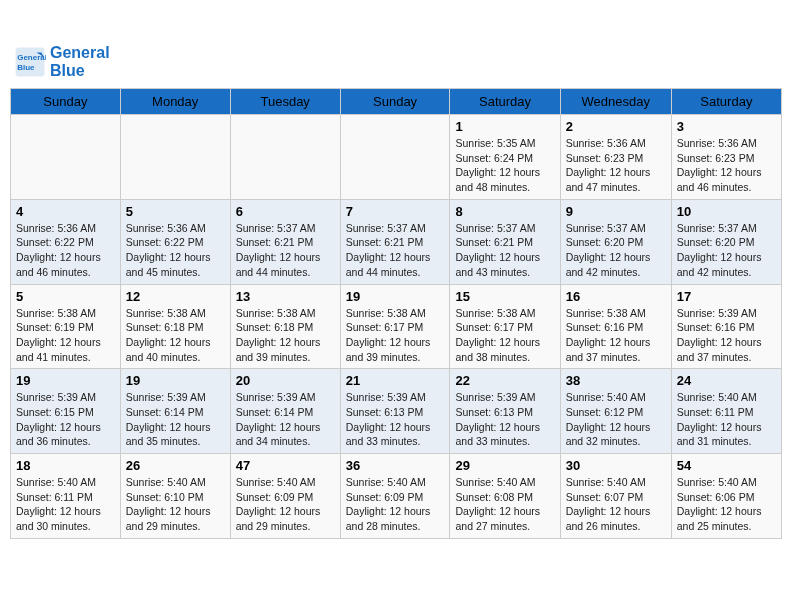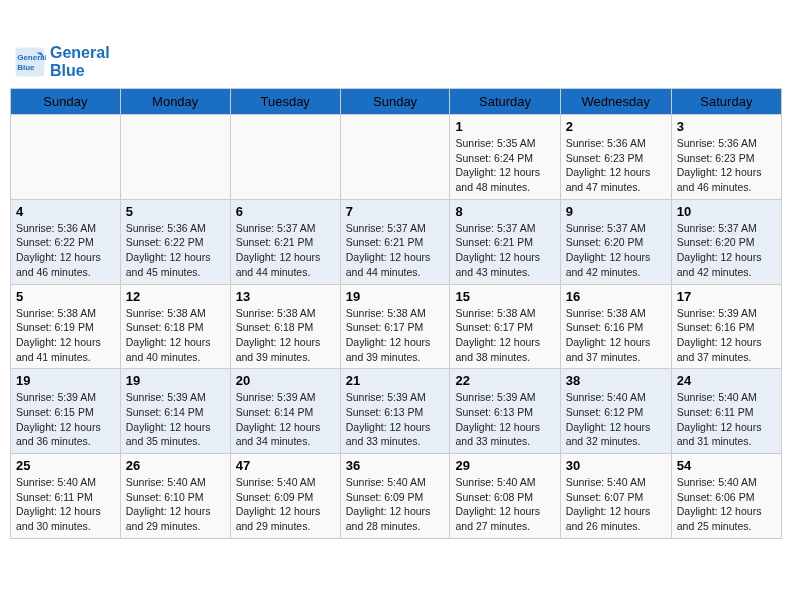--- a/index.html
+++ b/index.html
@@ -293,21 +293,21 @@
         <td>
           <span class="day-num">24</span>
           <div class="day-detail" style="white-space: pre-line;">Sunrise: 5:40 AM
 Sunset: 6:11 PM
 Daylight: 12 hours
 and 31 minutes.</div>
         </td>
       </tr>
       <tr>
         <td>
-          <span class="day-num">25</span>
+          <span class="day-num">18</span>
           <div class="day-detail" style="white-space: pre-line;">Sunrise: 5:40 AM
 Sunset: 6:11 PM
 Daylight: 12 hours
 and 30 minutes.</div>
         </td>
         <td>
           <span class="day-num">26</span>
           <div class="day-detail" style="white-space: pre-line;">Sunrise: 5:40 AM
 Sunset: 6:10 PM
 Daylight: 12 hours

